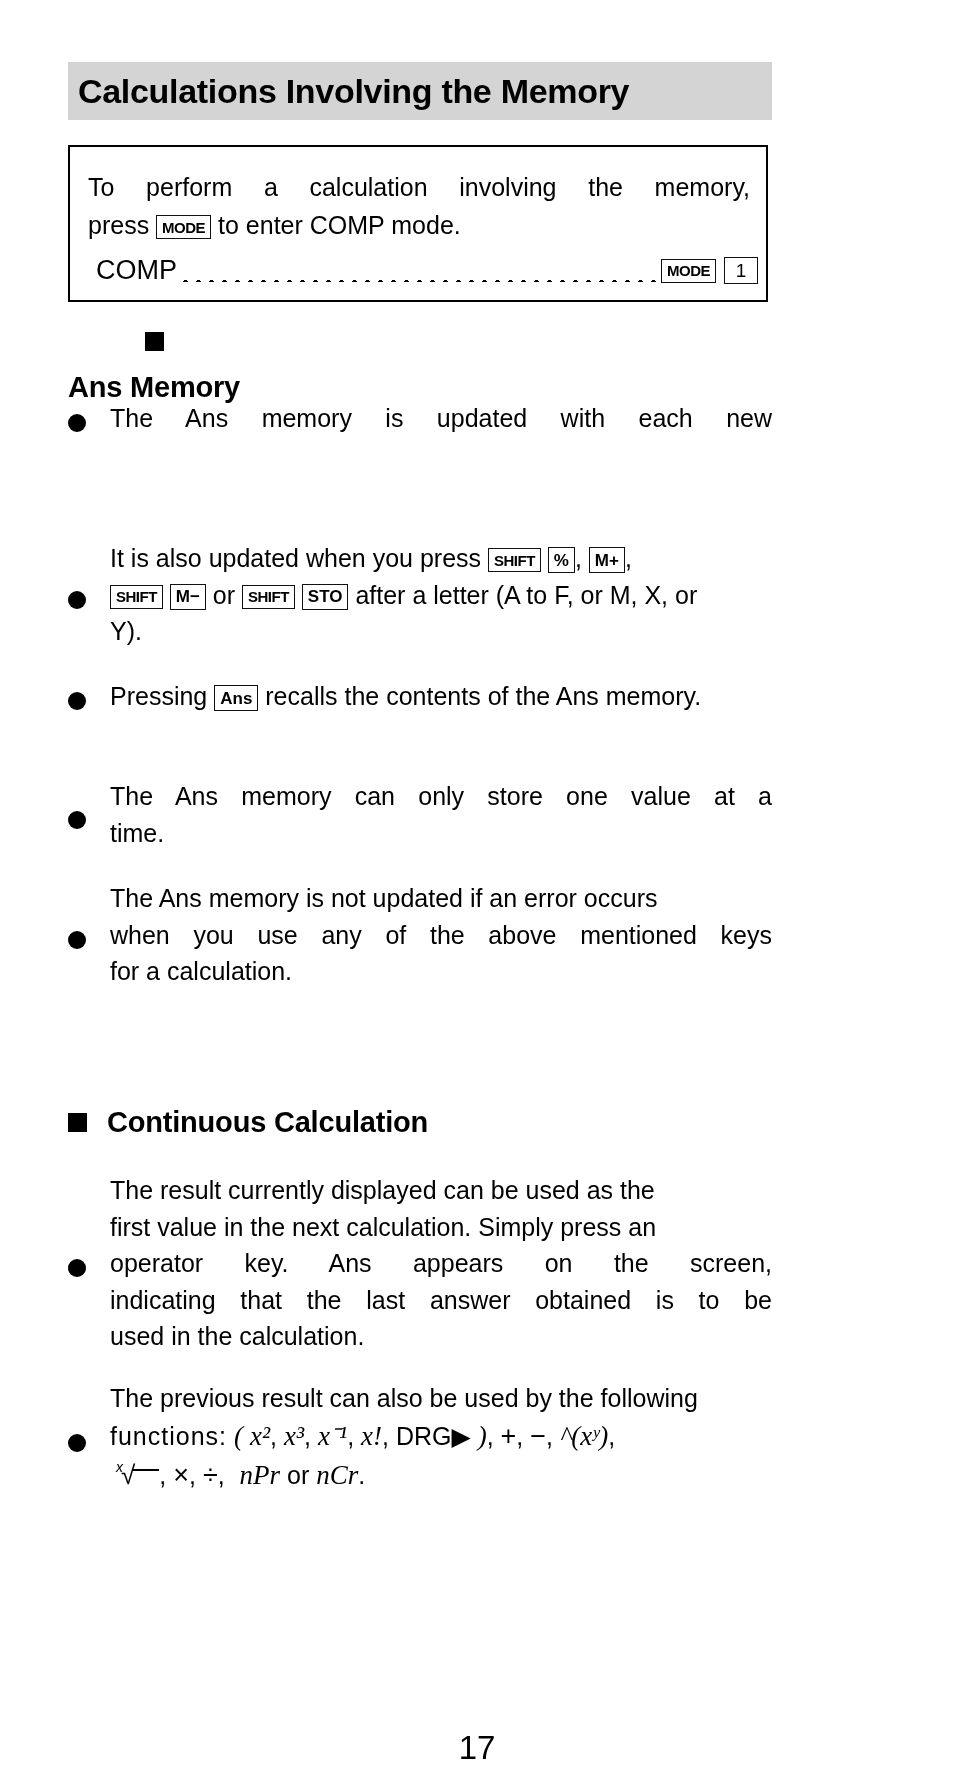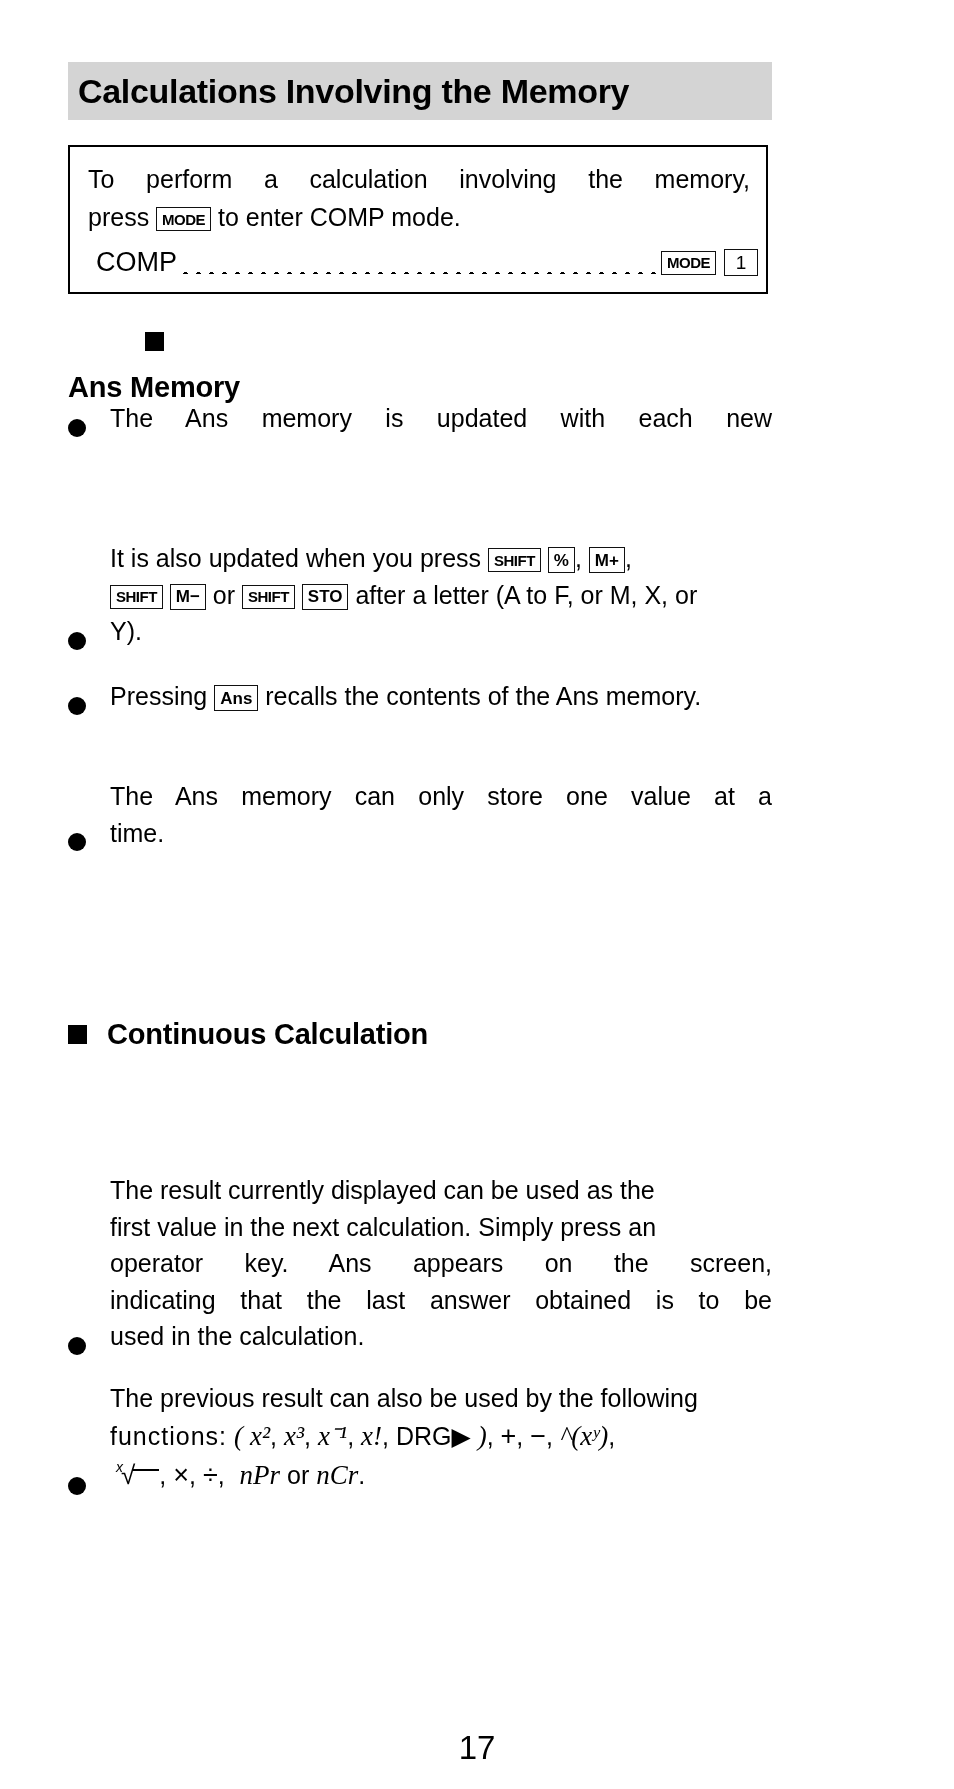--- a/index.html
+++ b/index.html
@@ -25,20 +25,21 @@
   
   .mode-box {
     position:absolute; left:68px; top:145px; width:700px;
     border:2px solid #000; background:#fff;
     padding:16px 16px 14px 18px;
   }
   .mode-line1 {
     font-size:25px; line-height:1.35;
     text-align:justify; text-align-last:justify;
     display:block;
+    margin-top:8px;
   }
   .mode-line2 { font-size:25px; line-height:1.45; margin-top:2px; }
   .comp-row {
     display:flex; align-items:center; margin-top:12px; width:100%;margin-left:8px;
   }
   .comp-label { font-size:27px; white-space:nowrap; }
   .dot-leader {
     flex:1 1 auto; margin:0 4px 0 2px; height:26px;
     background-image:radial-gradient(circle, #000 2.2px, transparent 2.4px);
     background-size:13px 26px;
@@ -75,21 +76,21 @@
   
   .section-head {
     display:flex; align-items:center; gap:20px;
   }
   .sq-bullet { width:19px; height:19px; background:#000; flex:0 0 auto; }
   .section-head .sh-text {
     font-size:29px; font-weight:bold; letter-spacing:-0.2px;
   }
 
   
-  .bullet-item { display:flex; align-items:flex-end; }
+  .bullet-item { display:flex; align-items:center; }
   .rd-bullet {
     width:18px; height:18px; border-radius:50%; background:#000;
     flex:0 0 auto; margin-top:10px; margin-right:0;
   }
   .bi-body { margin-left:24px; flex:1 1 auto; }
   .bi-line {
     font-size:25px; line-height:1.46;
   }
   .bi-line.just { text-align:justify; text-align-last:justify; }
   .bi-line.last { text-align:left; text-align-last:left; }
@@ -179,22 +180,30 @@
   </div>
 
   <div class="bullet-item abs" style="left:68px; top:778px; width:704px;">
     <span class="rd-bullet"></span>
     <div class="bi-body">
       <div class="bi-line just">The  Ans  memory  can  only  store  one  value  at  a</div>
       <div class="bi-line last">time.</div>
     </div>
   </div>
 
-
-  <div class="section-head abs" style="left:68px; top:1018px;">
+  <div class="bullet-item abs" style="left:68px; top:880px; width:704px;">
+    <span class="rd-bullet"></span>
+    <div class="bi-body">
+      <div class="bi-line last">The Ans memory is not updated if an error occurs</div>
+      <div class="bi-line just">when  you  use  any  of  the  above  mentioned  keys</div>
+      <div class="bi-line last">for a calculation.</div>
+    </div>
+  </div>
+
+  <div class="section-head abs" style="left:68px; top:1106px;">
     <span class="sq-bullet"></span>
     <span class="sh-text">Continuous Calculation</span>
   </div>
 
   <div class="bullet-item abs" style="left:68px; top:1172px; width:704px;">
     <span class="rd-bullet"></span>
     <div class="bi-body">
       <div class="bi-line last">The result currently displayed can be used as the</div>
       <div class="bi-line last">first value in the next calculation. Simply press an</div>
       <div class="bi-line just">operator  key.  Ans  appears  on  the  screen,</div>

